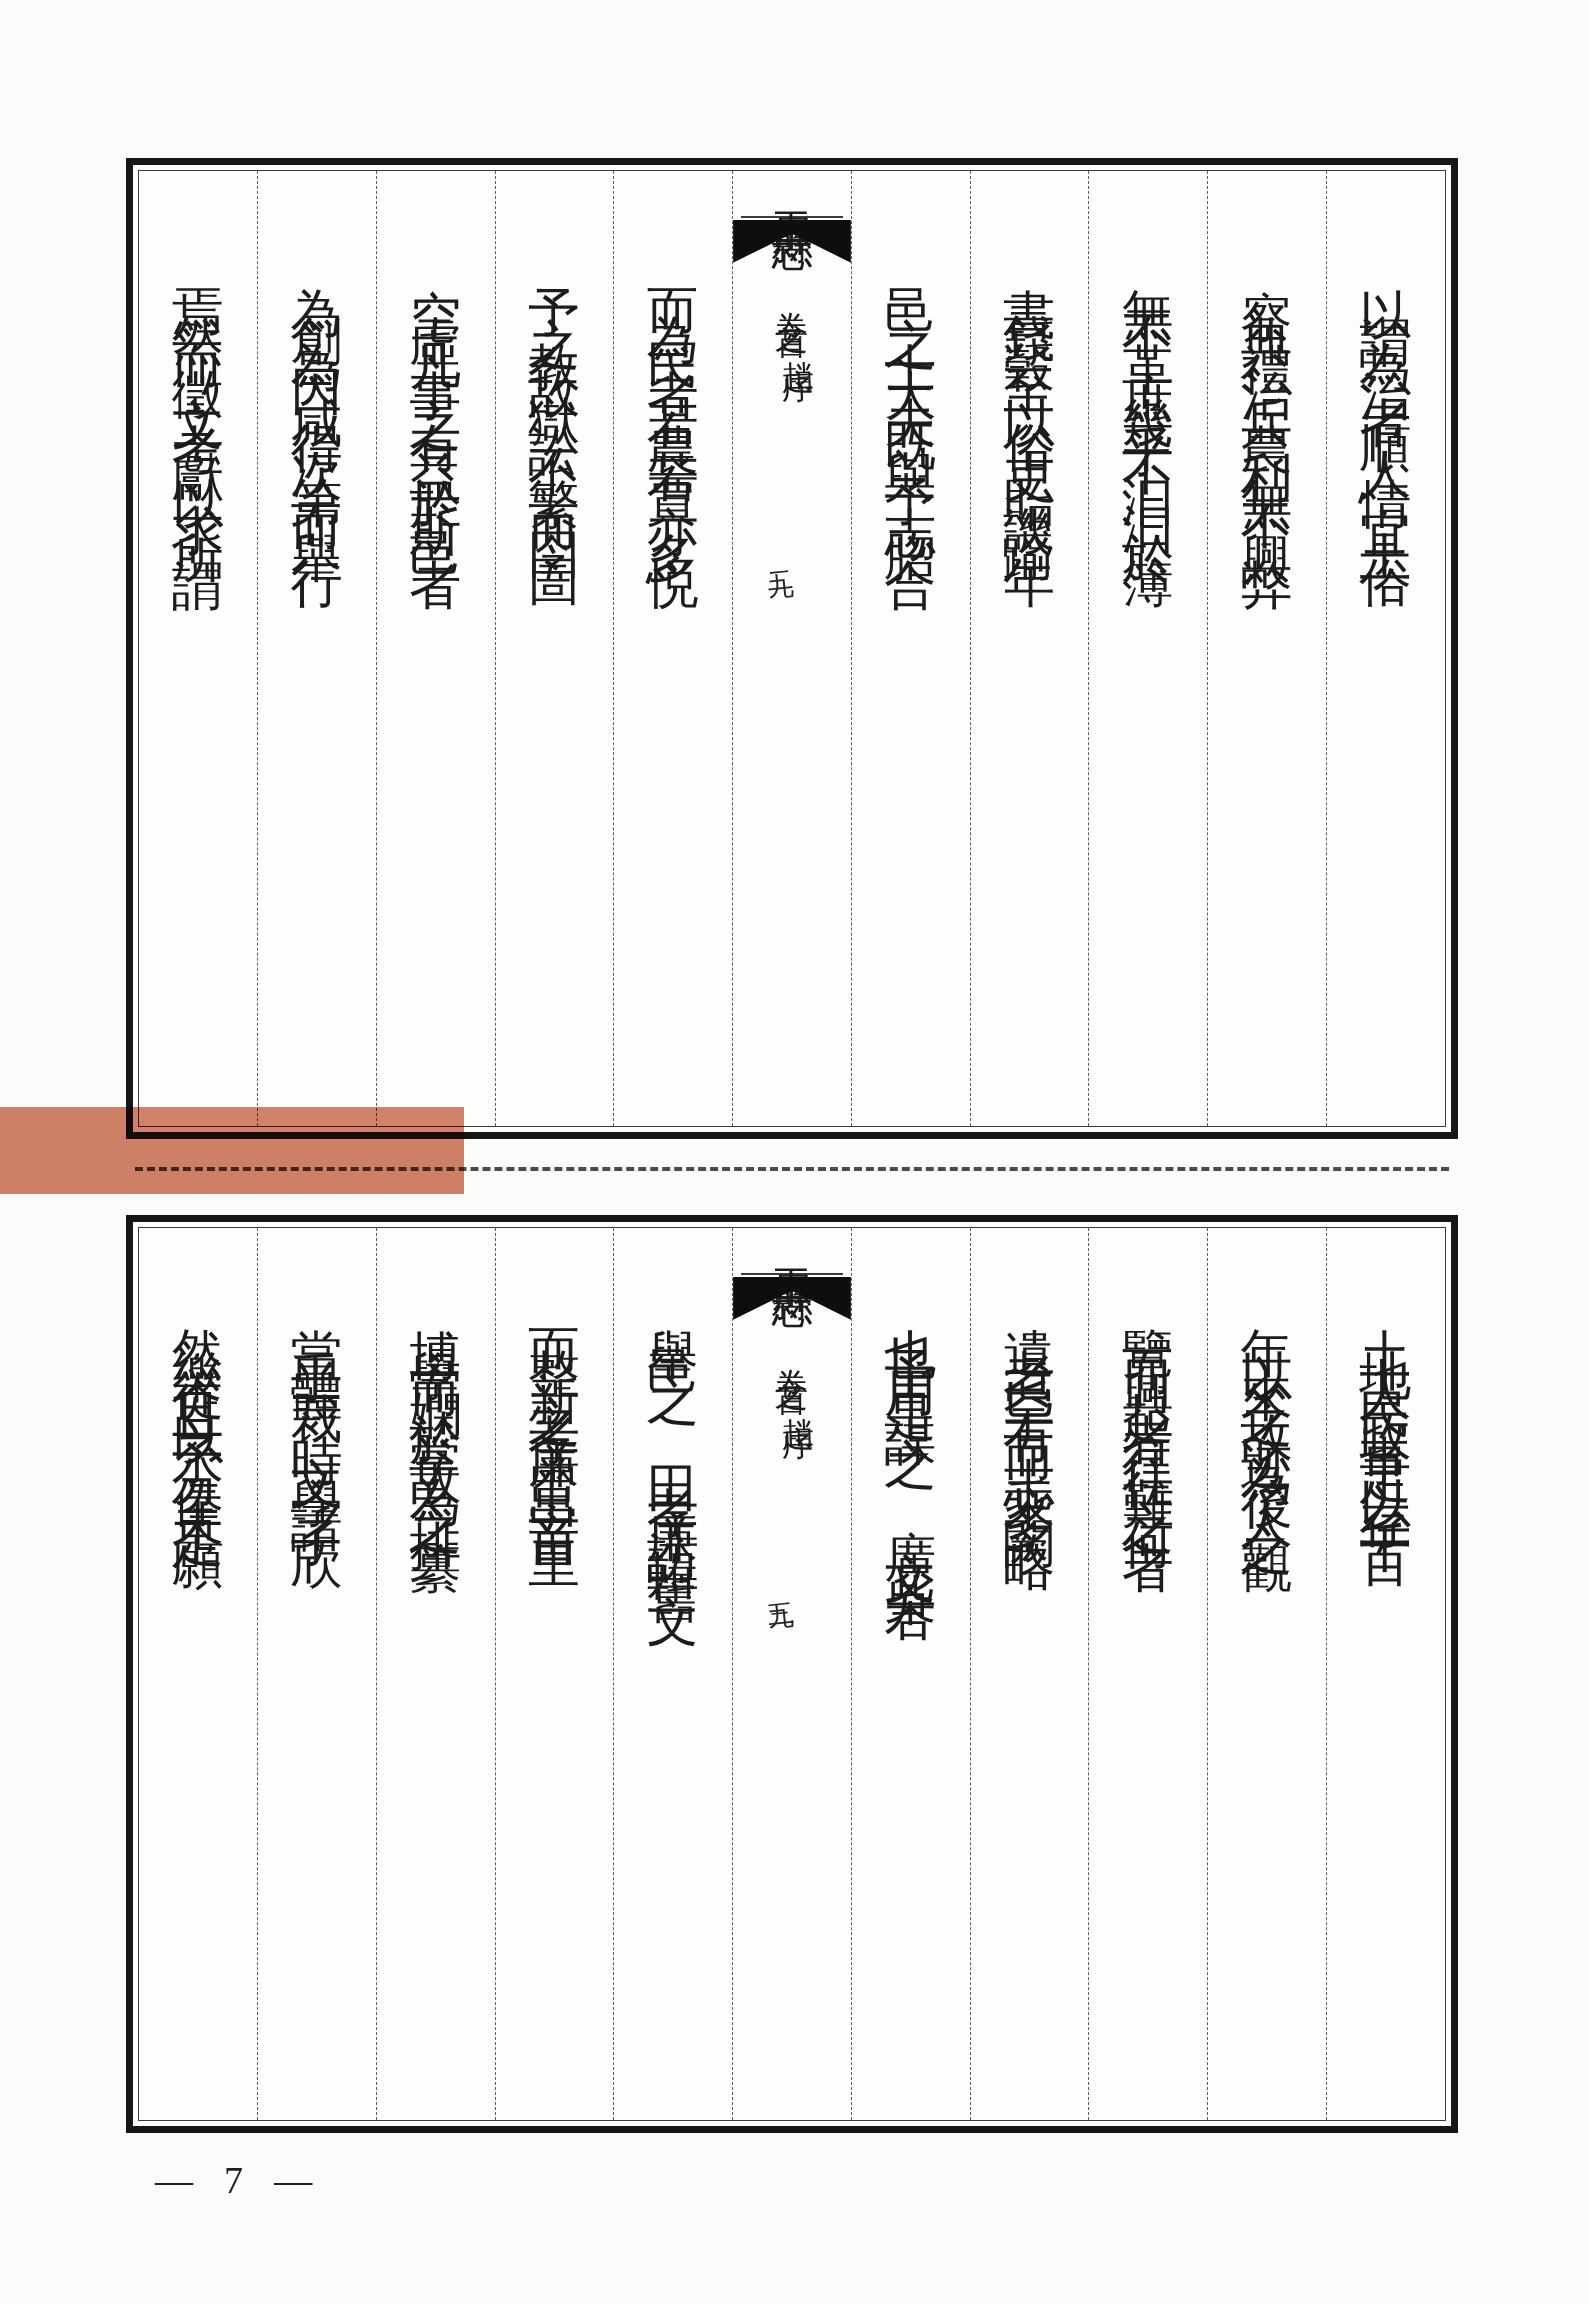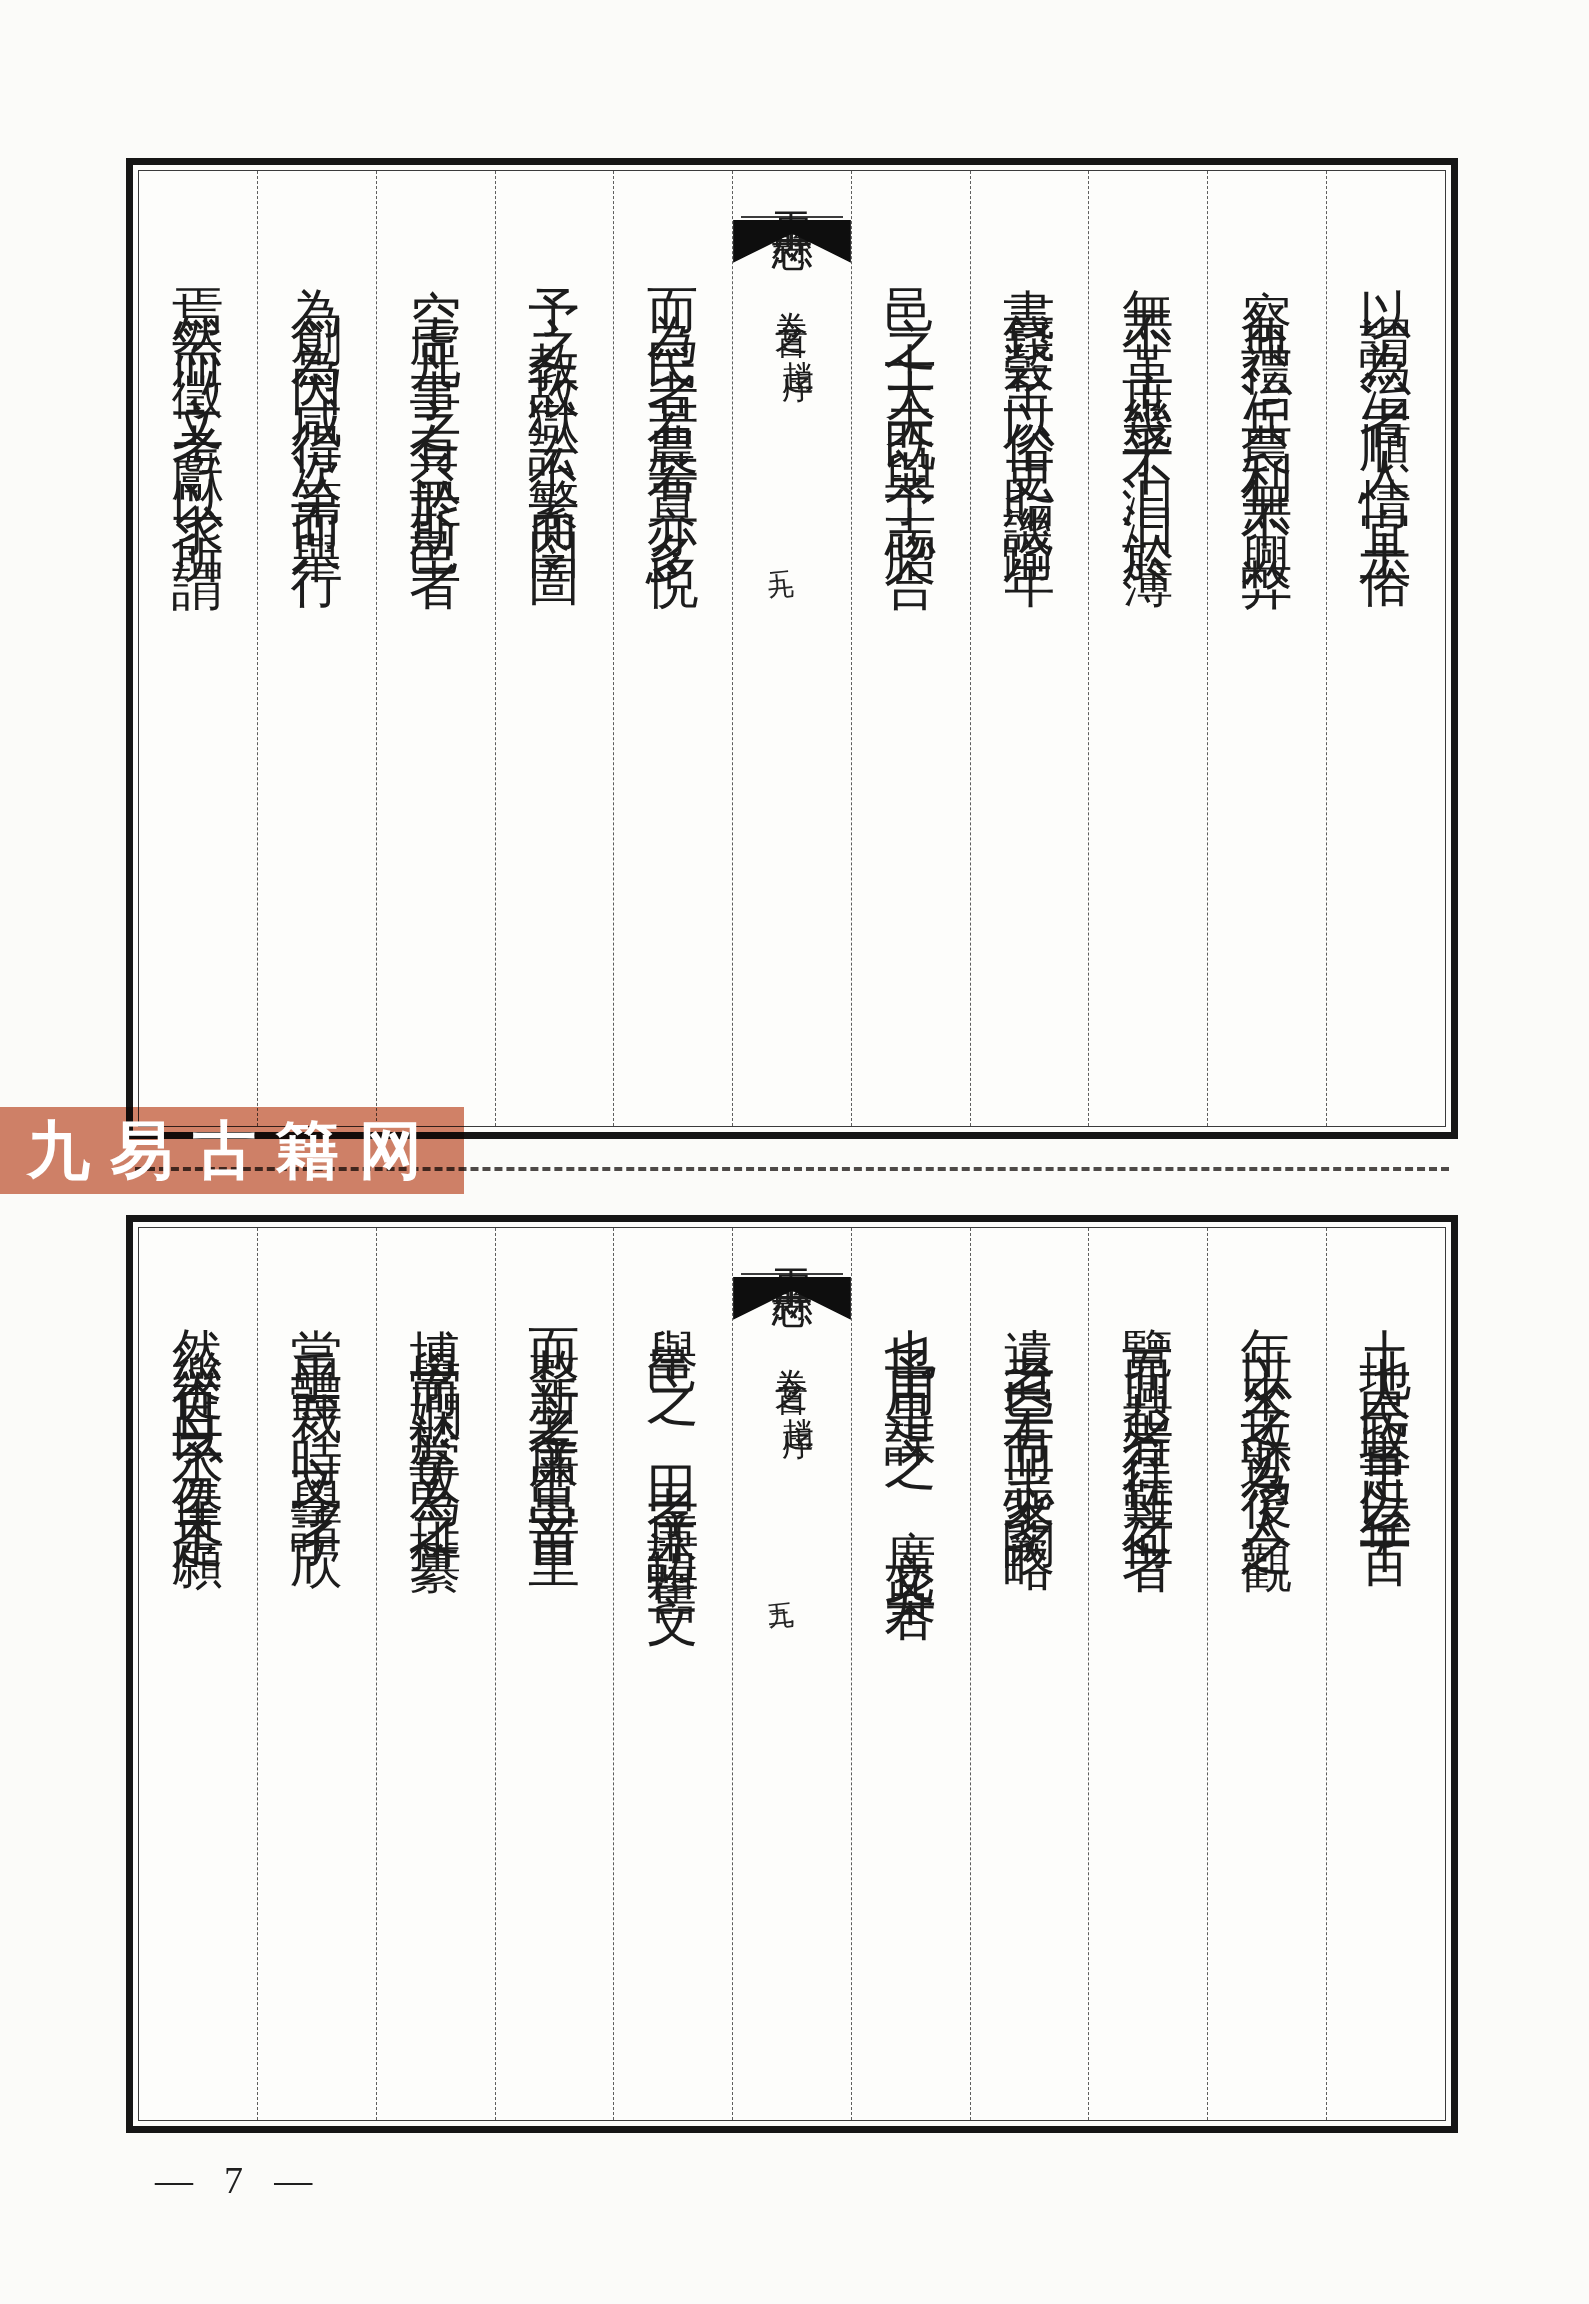--- a/index.html
+++ b/index.html
@@ -218,18 +218,17 @@
         <span class="vtext body-text">當乎體裁一時文學諸子欣</span>
       </div>
       <div class="col">
         <span class="vtext body-text">然樂從且以予分俸未足願</span>
       </div>
 
     </div>
   </div>
 
   <div class="watermark-bg" style="background: rgb(210, 130, 105);"></div>
-  <div class="watermark-text" style="color: rgb(255, 255, 255);">九易古籍网</div>
 
   <div class="footer-page-number">— 7 —</div>
 
 </div>
 
 
 </body></html>

